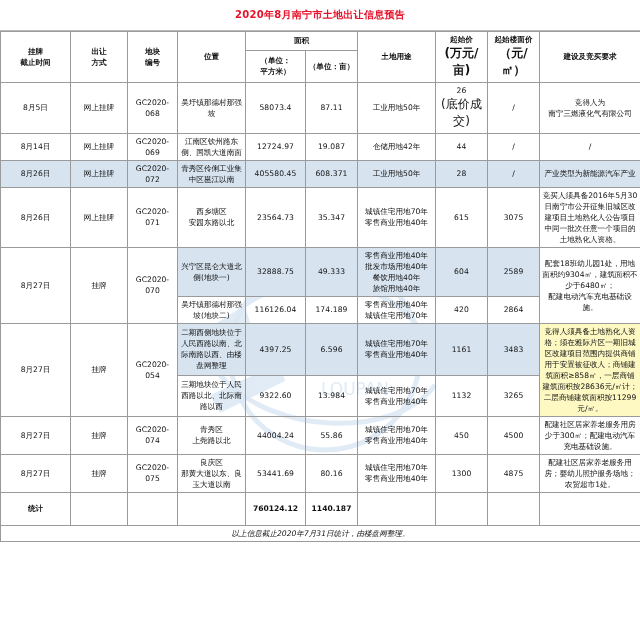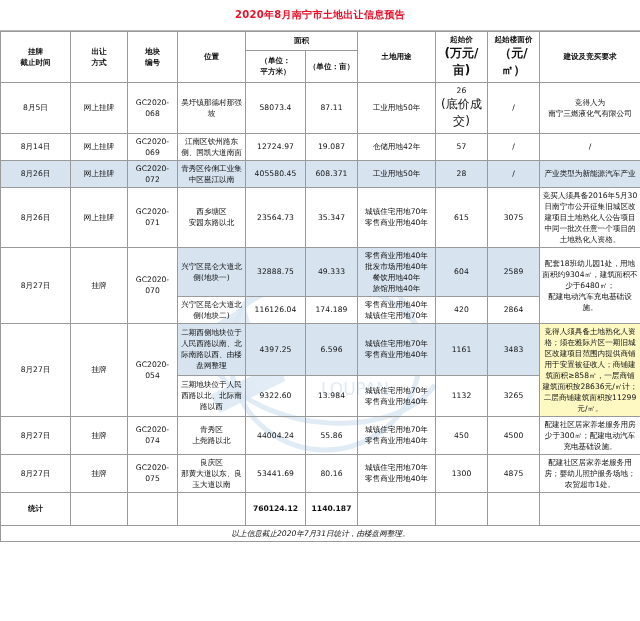--- a/index.html
+++ b/index.html
@@ -178,21 +178,21 @@
         <td>8月14日</td>
         <td>网上挂牌</td>
         <td>
           <span>GC2020-</span><br>
           <span>069</span>
         </td>
         <td>江南区钦州路东侧、国凯大道南面</td>
         <td class="num">12724.97</td>
         <td class="num">19.087</td>
         <td>仓储用地42年</td>
-        <td class="num">57</td>
+        <td class="num">44</td>
         <td class="num">/</td>
         <td class="req">/</td>
       </tr>
 
       <tr class="hl">
         <td>8月26日</td>
         <td>网上挂牌</td>
         <td>
           <span>GC2020-</span><br>
           <span>072</span>
@@ -231,21 +231,21 @@
         </td>
         <td>兴宁区昆仑大道北侧(地块一)</td>
         <td class="num">32888.75</td>
         <td class="num">49.333</td>
         <td>零售商业用地40年<br>批发市场用地40年<br>餐饮用地40年<br>旅馆用地40年</td>
         <td class="num">604</td>
         <td class="num">2589</td>
         <td class="req" rowspan="2" style="background:#fff">配套18班幼儿园1处，用地面积约9304㎡，建筑面积不少于6480㎡；<br>配建电动汽车充电基础设施。</td>
       </tr>
       <tr>
-        <td>兴宁区昆仑大道北侧(地块二)</td>
+        <td>吴圩镇那德村那强坡(地块二)</td>
         <td class="num">116126.04</td>
         <td class="num">174.189</td>
         <td>零售商业用地40年<br>城镇住宅用地70年</td>
         <td class="num">420</td>
         <td class="num">2864</td>
       </tr>
 
       <tr class="hl">
         <td rowspan="2" style="background:#fff">8月27日</td>
         <td rowspan="2" style="background:#fff">挂牌</td>

